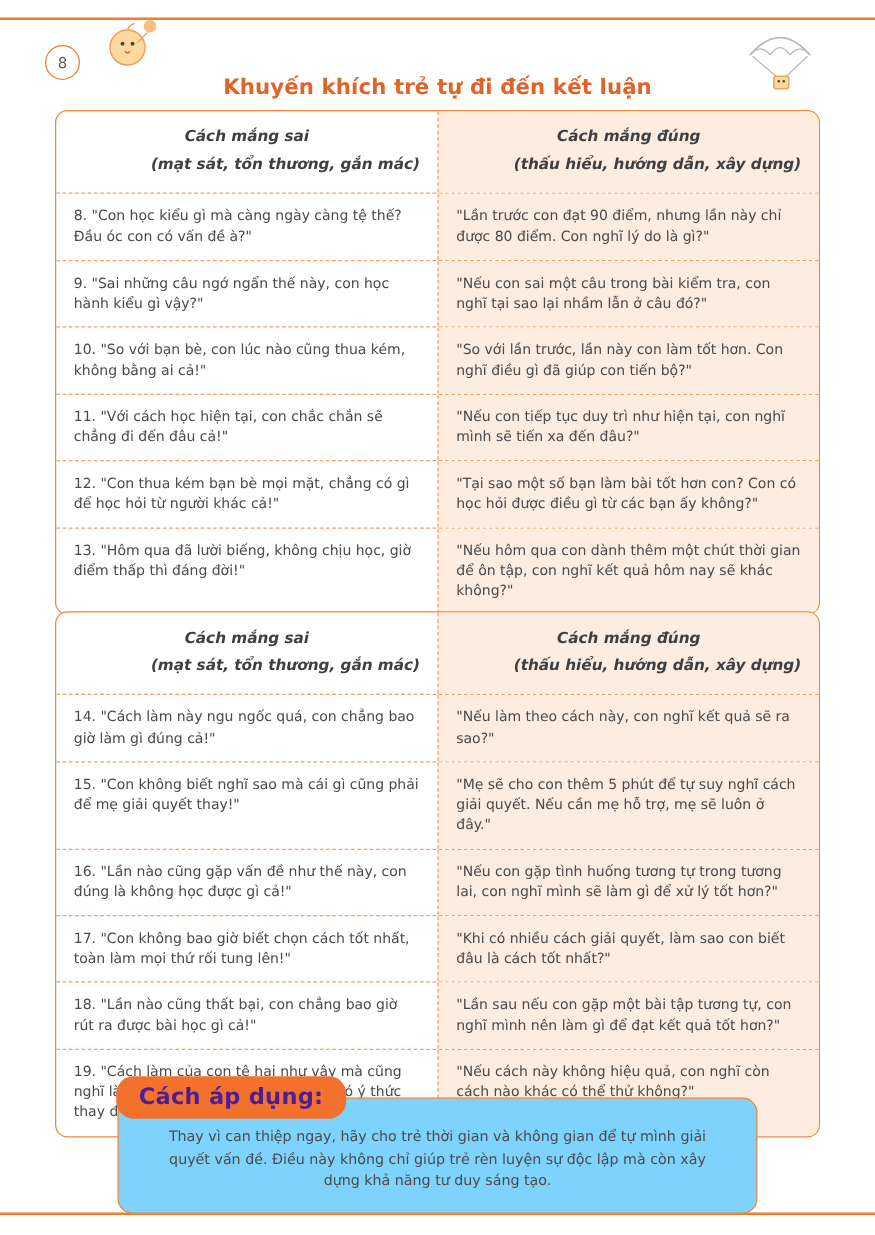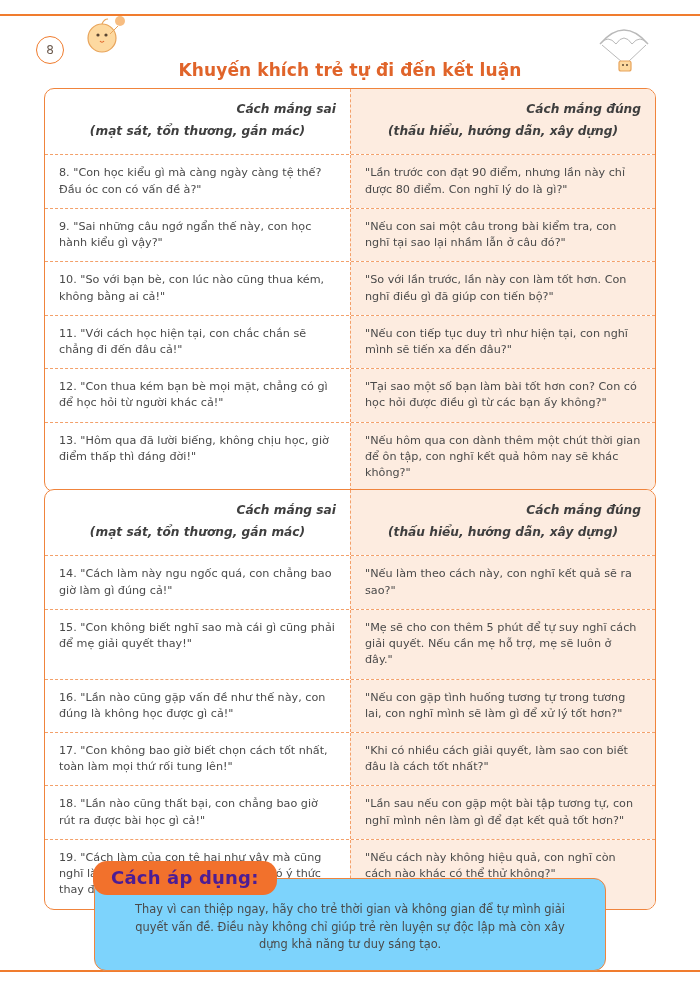--- a/index.html
+++ b/index.html
@@ -95,22 +95,22 @@
   }
   .tcell.right {
     background: #fdece0;
   }
   .head .tcell {
     padding: 12px 14px 14px;
     text-align: center;
     color: #3f3f3f;
     font-size: 12.2px;
   }
-  .head .tcell .l1 { font-weight: bold; font-style: italic; margin-bottom: 4px; text-align: right; }
-  .head .tcell .l2 { font-weight: bold; font-style: italic; }
+  .head .tcell .l1 { font-weight: bold; font-style: italic; margin-bottom: 4px; }
+  .head .tcell .l2 { font-weight: bold; font-style: italic; text-align: right; }
 
   
   .trow + .trow { border-top: 1.2px dashed #f3a06a; }
   .tcell.right { border-left: 1.2px dashed #f3a06a; }
   .head .tcell.right { border-left: 1.2px dashed #f3a06a; }
 
   
   .apply-label {
     position: absolute;
     left: 93px; top: 861px;

